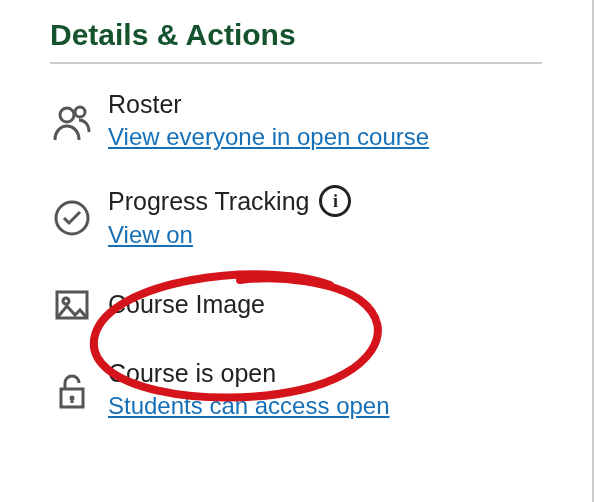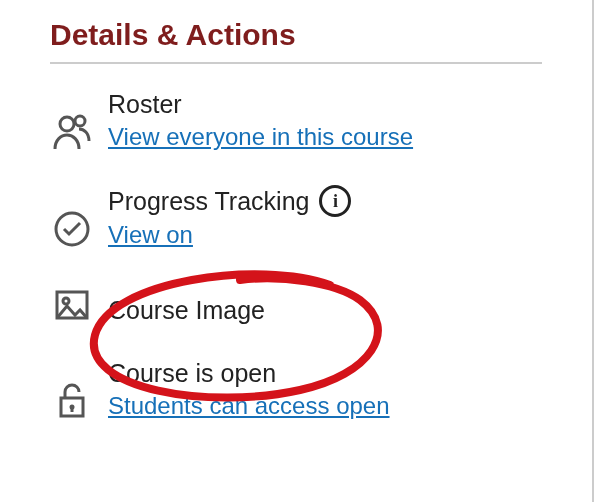--- a/index.html
+++ b/index.html
@@ -14,30 +14,30 @@
   .panel{
     padding:10px 50px 0 50px;
     border-right:2px solid #ccc;
     height:100%;
     box-sizing:border-box;
   }
   .heading{
     font-size:30px;
     font-weight:700;
     margin:8px 0 10px 0;
-    color:#7f1d1d;
+    color:#14532d;
   }
   .rule{
     border:none;
     border-top:2px solid #ccc;
     margin:0 0 26px 0;
   }
   .item{
     display:flex;
-    align-items:flex-end;
+    align-items:center;
     margin-bottom:34px;
   }
   .icon{
     width:44px;
     flex:0 0 44px;
     display:flex;
     justify-content:center;
     padding-top:2px;
   }
   .icon svg{width:40px;height:40px;}
@@ -90,21 +90,21 @@
         <circle cx="15" cy="13" r="7"></circle>
         <path d="M3 38c0-9 6-14 12-14s12 5 12 14"></path>
         <circle cx="28" cy="10" r="5"></circle>
         <path d="M27 18c5 0 10 4 10 12"></path>
       </svg>
     </span>
     <div class="body">
       <div class="label-row">
           <span>Roster</span>
         </div>
-      <a class="link">View everyone in this course</a>
+      <a class="link">View everyone in open course</a>
     </div>
   </div>
 
   <div class="item">
     <span class="icon">
       <svg viewBox="0 0 40 40" fill="none" stroke="#555" stroke-width="3">
         <circle cx="20" cy="20" r="16"></circle>
         <path d="M12 20l5 5 11-11"></path>
       </svg>
     </span>

